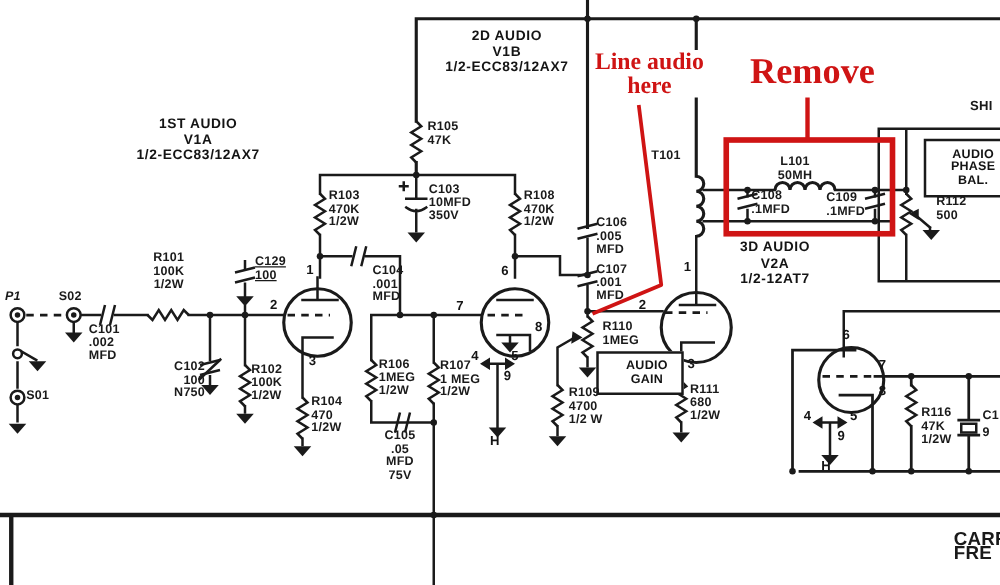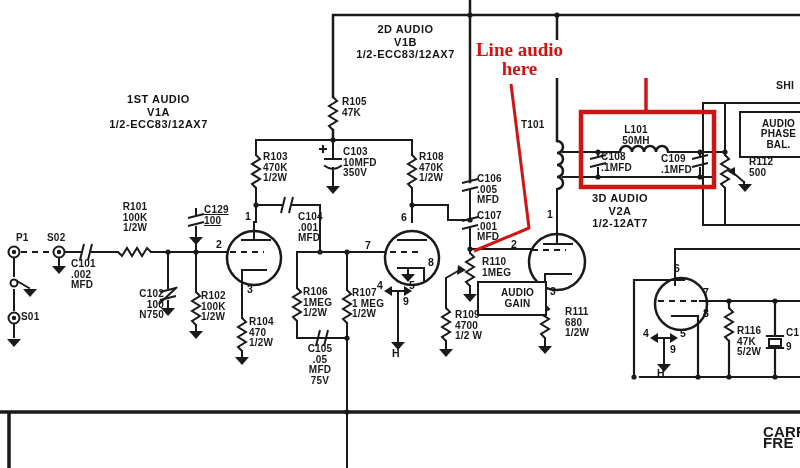--- a/index.html
+++ b/index.html
@@ -201,28 +201,29 @@
 1/2-ECC83/12AX7</div>
 <div class="stage-lab" style="left:333px;top:23px;width:145px;">2D AUDIO
 V1B
 1/2-ECC83/12AX7</div>
 <div class="stage-lab" style="left:560px;top:192px;width:120px;">3D AUDIO
 V2A
 1/2-12AT7</div>
 
 <div class="red-ann" style="left:472px;top:40px;width:95px;font-size:19px;line-height:19px;">Line audio
 here</div>
+<div class="red-ann" style="left:590px;top:42px;width:120px;font-size:29px;line-height:30px;background:transparent;">Remove</div>
 
 <div class="boxlab" style="left:477px;top:281px;width:55px;height:31px;">AUDIO
 GAIN</div>
 <div class="boxlab" style="left:739px;top:111px;width:53px;height:43px;">AUDIO
 PHASE
 BAL.</div>
 
-<div class="lab" style="left:16px;top:233px;">P1</div>
+<div class="lab" style="left:4px;top:233px;font-style:italic;">P1</div>
 <div class="lab" style="left:47px;top:233px;">S02</div>
 <div class="lab" style="left:21px;top:312px;">S01</div>
 <div class="lab" style="left:71px;top:259px;">C101
 .002
 MFD</div>
 <div class="lab ctr" style="left:112px;top:202px;width:46px;">R101
 100K
 1/2W</div>
 <div class="lab" style="left:204px;top:205px;text-decoration:underline;">C129
 100</div>
@@ -264,34 +265,34 @@
 MFD</div>
 <div class="lab" style="left:477px;top:211px;">C107
 .001
 MFD</div>
 <div class="lab" style="left:482px;top:257px;">R110
 1MEG</div>
 <div class="lab" style="left:455px;top:310px;">R109
 4700
 1/2 W</div>
 <div class="lab" style="left:521px;top:120px;">T101</div>
-<div class="lab" style="left:552px;top:307px;margin-left:13px;">R111
+<div class="lab" style="left:552px;top:307px;">R111
 680
 1/2W</div>
 <div class="lab ctr" style="left:611px;top:125px;width:50px;">L101
 50MH</div>
 <div class="lab" style="left:601px;top:152px;">C108
 .1MFD</div>
 <div class="lab" style="left:661px;top:154px;">C109
 .1MFD</div>
 <div class="lab" style="left:749px;top:157px;">R112
 500</div>
 <div class="lab" style="left:737px;top:326px;">R116
 47K
-5/2W</div>
+1/2W</div>
 <div class="lab" style="left:786px;top:328px;">C1</div>
 <div class="lab" style="left:786px;top:342px;">9</div>
 <div class="lab" style="left:776px;top:80px;font-size:10.5px;">SHI</div>
 <div class="lab" style="left:763px;top:386px;font-size:15px;line-height:11px;margin-top:40px;">CARRI
 FRE</div>
 
 <div class="pin" style="left:245px;top:211px;">1</div>
 <div class="pin" style="left:216px;top:239px;">2</div>
 <div class="pin" style="left:247px;top:284px;">3</div>
 <div class="pin" style="left:401px;top:212px;">6</div>

